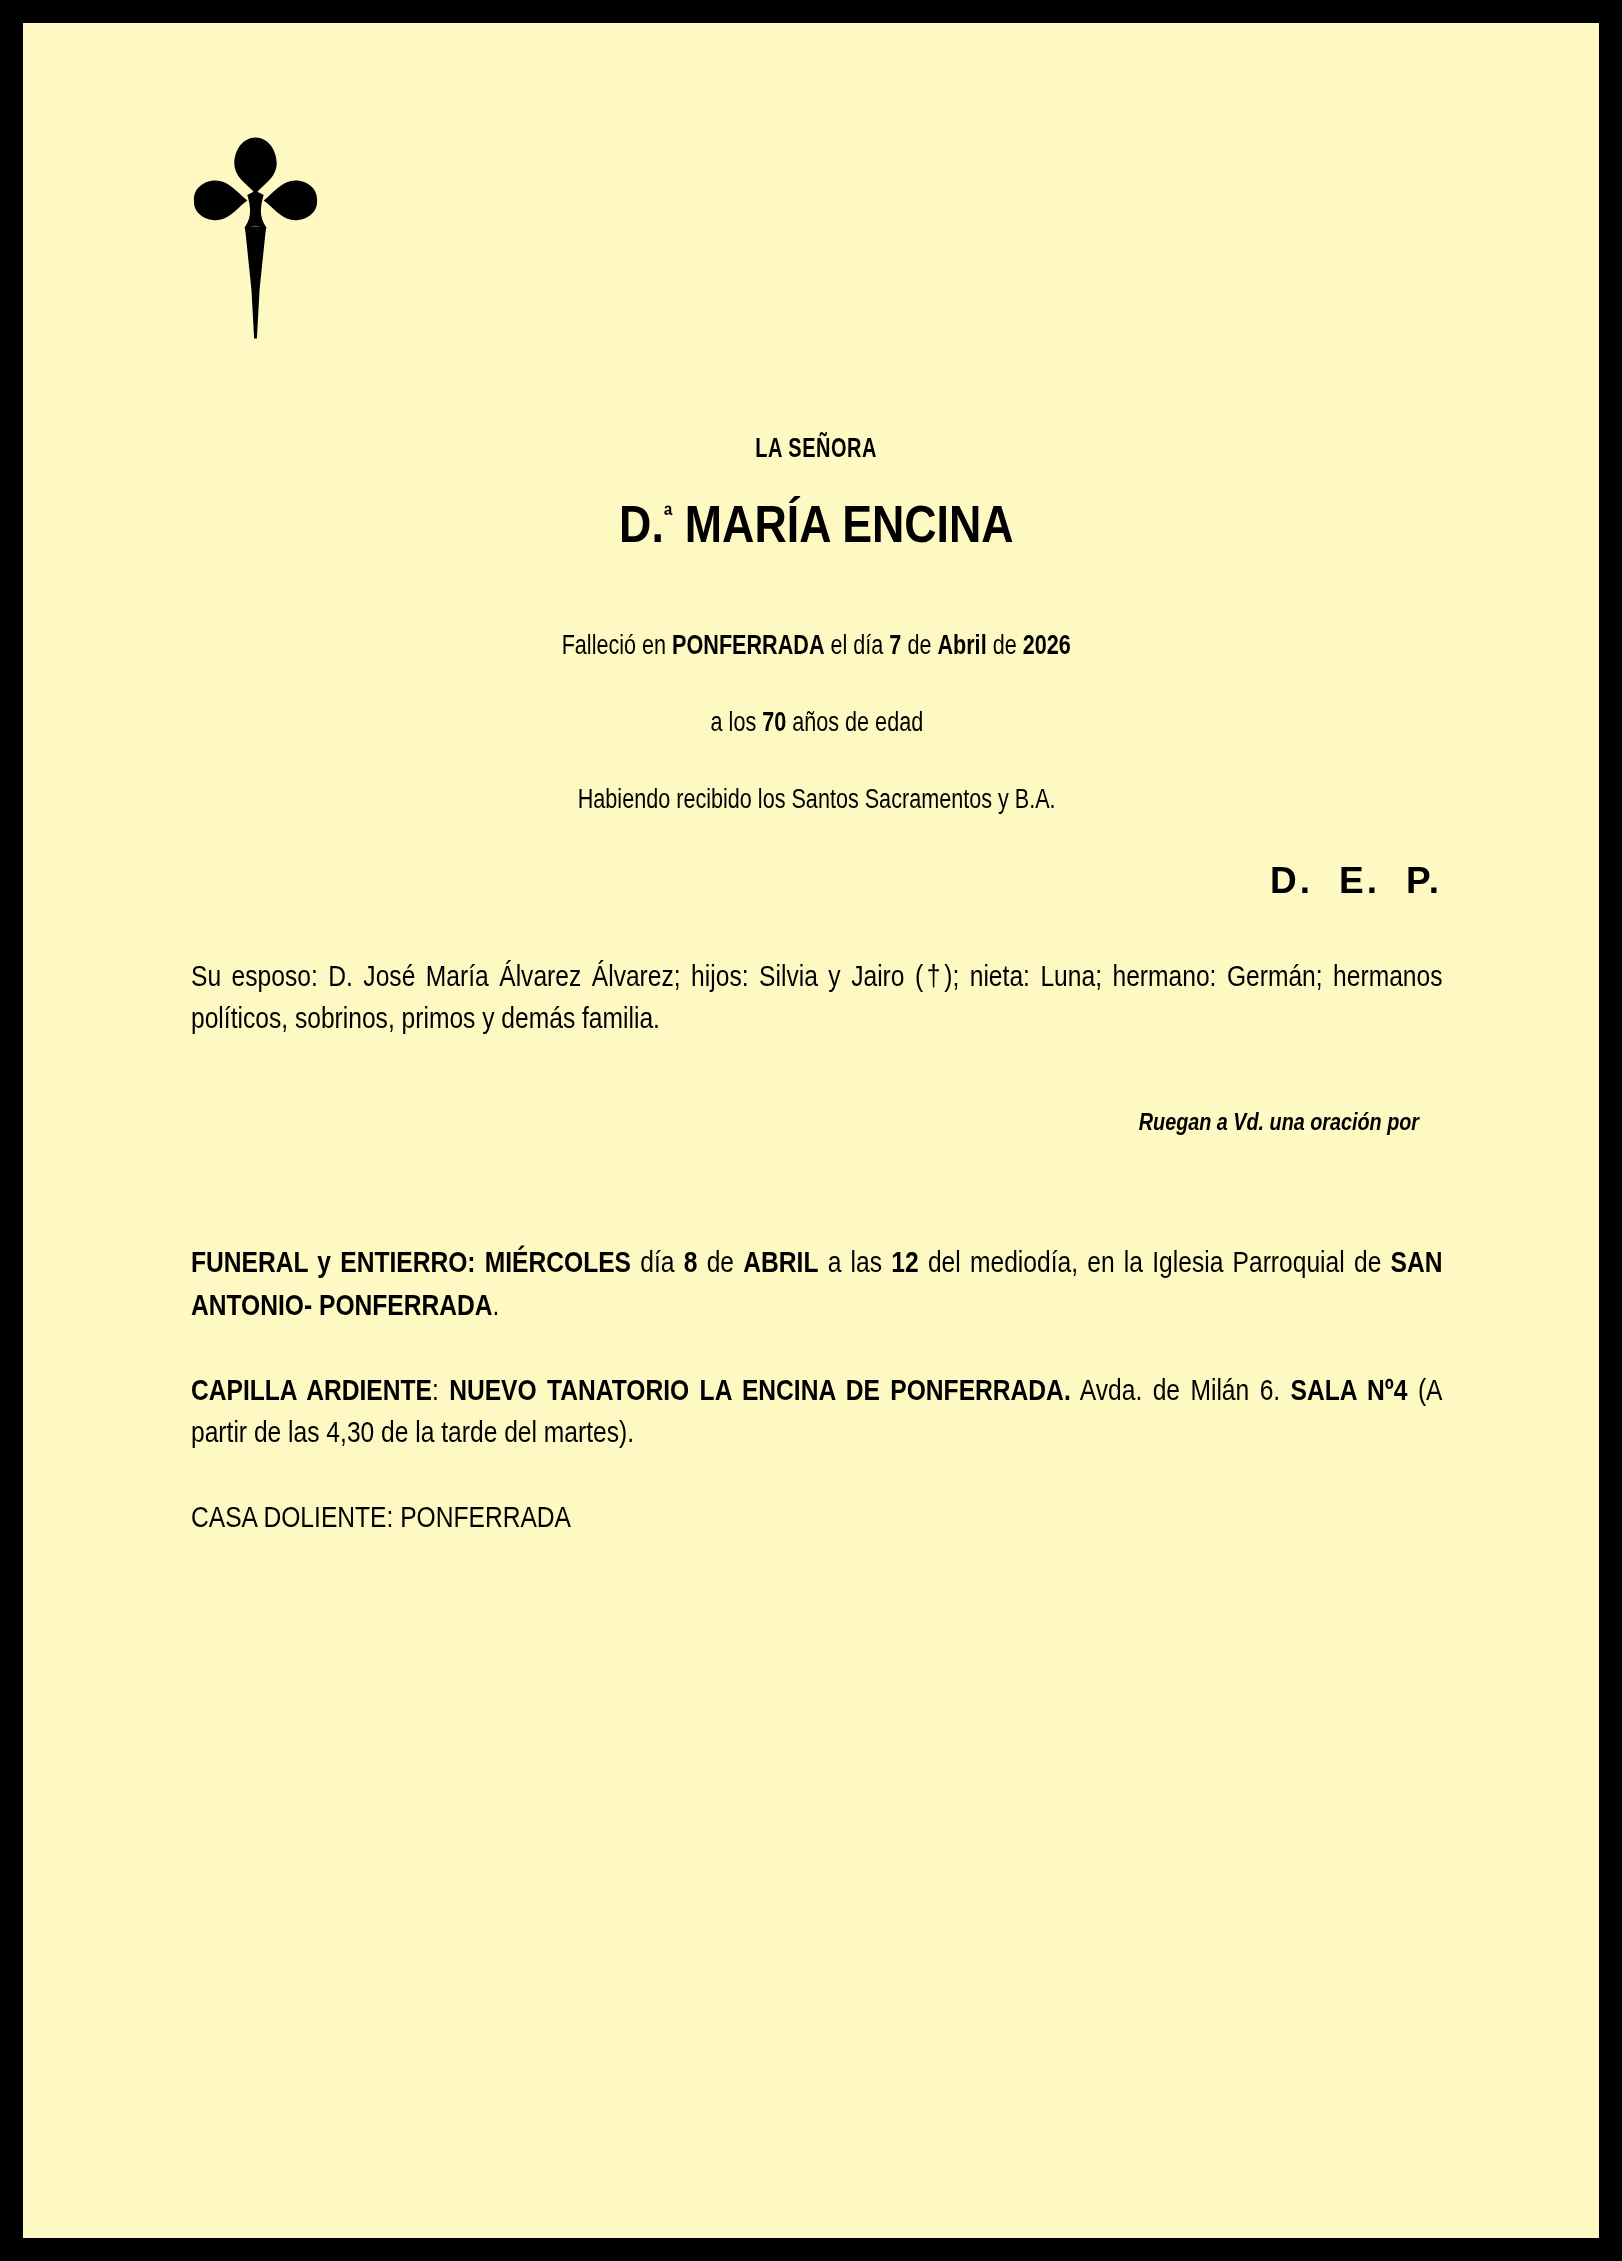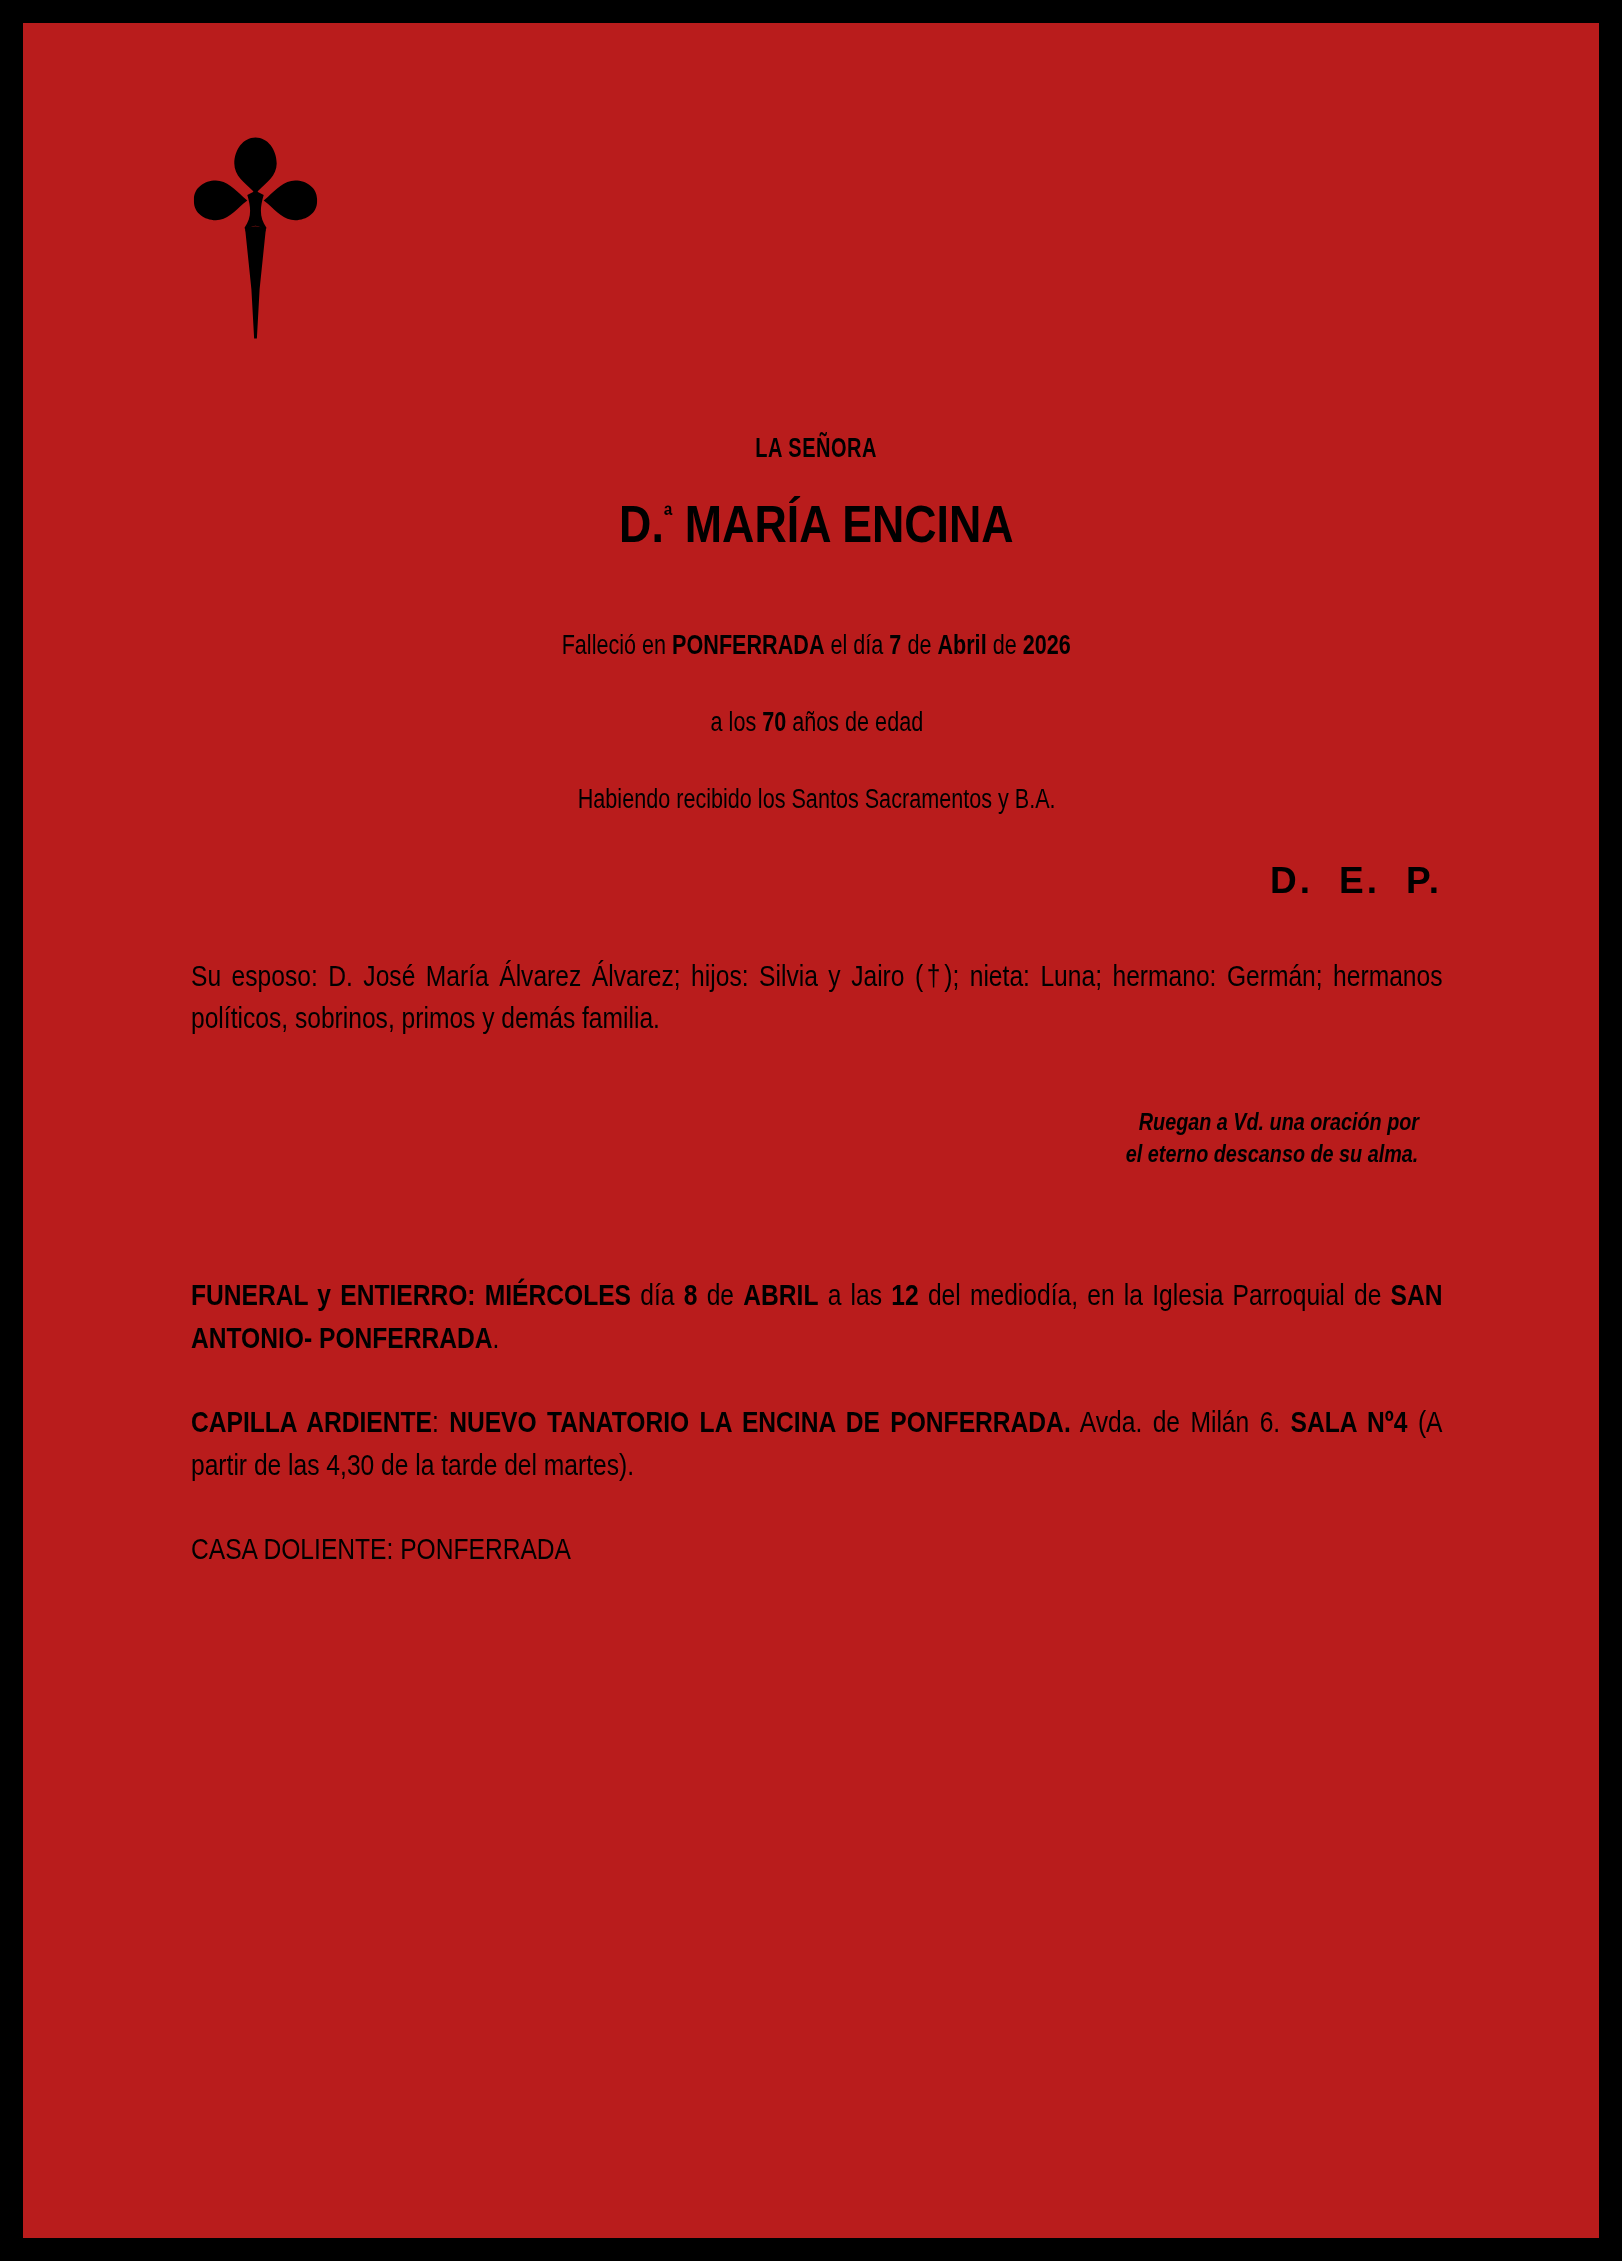--- a/index.html
+++ b/index.html
@@ -18,21 +18,21 @@
     font-family: "Liberation Sans", sans-serif;
     -webkit-font-smoothing: antialiased;
   }
 
   .sheet {
     position: absolute;
     left: 23px;
     top: 23px;
     width: 1576px;
     height: 2215px;
-    background: #b91c1c;
+    background: #fef9c3;
     box-sizing: border-box;
   }
 
   
   .cross-wrap {
     position: absolute;
     left: 164px;
     top: 109px;
     width: 137px;
     height: 212px;
@@ -196,21 +196,20 @@
       </div>
 
       <div class="dep">
         <span>D.</span><span class="sep"></span><span>E.</span><span class="sep"></span><span>P.</span>
       </div>
 
       <div class="family">Su esposo: D. José María Álvarez Álvarez; hijos: Silvia y Jairo (†); nieta: Luna; hermano: Germán; hermanos políticos, sobrinos, primos y demás familia.</div>
 
       <div class="prayer">
         <span class="prayer-line"><span class="cond">Ruegan a Vd. una oración por</span></span>
-        <span class="prayer-line"><span class="cond">el eterno descanso de su alma.</span></span>
       </div>
 
       <div class="detail"><b>FUNERAL y ENTIERRO: MIÉRCOLES</b><span> día </span><b>8</b><span> de </span><b>ABRIL</b><span> a las </span><b>12</b><span> del mediodía, en la Iglesia Parroquial de </span><b>SAN ANTONIO- PONFERRADA</b><span>.</span></div>
 
       <div class="detail"><b>CAPILLA ARDIENTE</b><span>: </span><b>NUEVO TANATORIO LA ENCINA DE PONFERRADA.</b><span> Avda. de Milán 6. </span><b>SALA Nº4</b><span> (A partir de las 4,30 de la tarde del martes).</span></div>
 
       <div class="detail last light"><span>CASA DOLIENTE</span><span>: </span><span>PONFERRADA</span></div>
 
     </div>
   </div>

